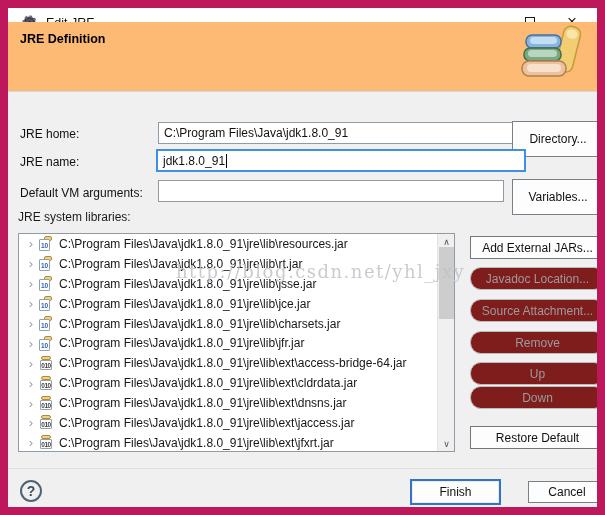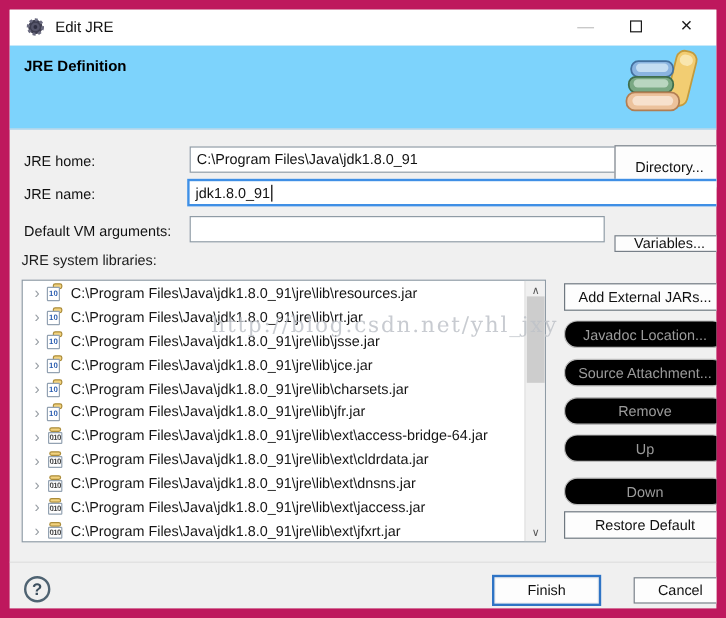--- a/index.html
+++ b/index.html
@@ -12,41 +12,41 @@
   
   #titlebar { position:absolute; left:0; top:0; right:0; height:30px; background:#ffffff; }
   #win-icon { position:absolute; left:13px; top:6px; width:17px; height:17px; }
   #win-title { position:absolute; left:38px; top:8px; font-size:12.5px; color:#111; }
   .win-ctrl { position:absolute; top:0; width:34px; height:28px; display:flex; align-items:center; justify-content:center; background:transparent; }
   #btn-min { right:92px; color:#bfbfbf; font-size:14px; }
   #btn-max { right:50px; }
   #btn-max .sq { width:10px; height:10px; border:1.3px solid #1a1a1a; background:transparent; }
   #btn-close { right:8px; color:#1a1a1a; font-size:17px; font-weight:400; }
   
-  #header { position:absolute; left:0; top:30px; right:0; height:70px; background:#7dd3fc; border-bottom:1px solid #ccd9e5; }
+  #header { position:absolute; left:0; top:14px; right:0; height:70px; background:#fdba74; border-bottom:1px solid #ccd9e5; }
   #header-title { position:absolute; left:12px; top:10px; font-size:12.5px; font-weight:bold; color:#000; }
   #header-sub { position:absolute; left:17px; top:34px; font-size:12px; color:#222; }
   #books-icon { position:absolute; right:14px; top:2px; width:62px; height:60px; }
   
   .flabel { position:absolute; left:12px; font-size:12px; color:#111; }
   .tfield {
     position:absolute; background:#ffffff; border:1px solid #8f9ba5;
     font-size:12px; color:#111; padding:0 5px; display:flex; align-items:center; white-space:nowrap; overflow:hidden;
   }
   .tfield.focused { border:2px solid #3f8fe5; }
   .caret { display:inline-block; width:1px; height:14px; background:#000; margin-left:1px; }
   .push-btn {
     position:absolute; background:#fdfdfd; border:1px solid #777f88;
     font-size:12px; color:#111; display:flex; align-items:center; justify-content:center;
   }
   #field-home   { left:150px; top:114px; width:405px; height:22px; }
   #btn-directory{ left:504px; top:113px; width:92px;  height:36px; }
-  #field-name   { left:148px; top:141px; width:449px; height:23px; }
+  #field-name   { left:148px; top:141px; width:370px; height:23px; }
   #field-vm     { left:150px; top:172px; width:346px; height:22px; }
-  #btn-variables{ left:504px; top:188px; width:92px;  height:14px; }
+  #btn-variables{ left:504px; top:171px; width:92px;  height:36px; }
   
   #lib-label { position:absolute; left:10px; top:202px; font-size:12px; }
   #lib-list {
     position:absolute; left:10px; top:225px; width:437px; height:219px;
     background:#ffffff; border:1px solid #8f9ba5; overflow:hidden;
   }
   .lib-row { position:relative; height:19.9px; display:flex; align-items:center; padding-left:6px; white-space:nowrap; overflow:hidden; }
   .chev { width:12px; color:#9aa0a6; font-size:13px; line-height:1; flex:0 0 12px; text-align:center; }
   .jar-icon { position:relative; width:14px; height:15px; margin:0 6px 0 2px; flex:0 0 14px; }
   .jar-icon .lid { position:absolute; background:#f2d27e; border:1px solid #ab8c3a; border-radius:2px; }
@@ -63,21 +63,21 @@
   #scrollbar { position:absolute; top:0; right:0; bottom:0; width:17px; background:#f0f0f0; border-left:1px solid #e2e2e2; }
   .sb-arrow { position:absolute; left:0; width:17px; height:15px; color:#555; font-size:9px; display:flex; align-items:center; justify-content:center; }
   #sb-up { top:0; } #sb-down { bottom:0; }
   #sb-thumb { position:absolute; left:1px; top:13px; width:15px; height:72px; background:#cdcdcd; }
   
   .side-btn {
     position:absolute; left:462px; width:135px; height:23px;
     font-family:"Liberation Sans",sans-serif; font-size:12px; color:#111;
     background:#fdfdfd; border:1px solid #6f7880;
   }
-  .side-btn.disabled { background:#000000; border-color:#bcbcbc; color:#9b9b9b;border-radius:11px; }
+  .side-btn.disabled { background:#7f1d1d; border-color:#bcbcbc; color:#9b9b9b;border-radius:11px; }
   
   #footer-sep { position:absolute; left:0; right:0; top:460px; height:1px; background:#dfdfdf; }
   #help-btn {
     position:absolute; left:12px; top:472px; width:22px; height:22px; border-radius:50%;
     border:2px solid #4f6372; color:#3c4f5e; font-size:14px; font-weight:bold;
     display:flex; align-items:center; justify-content:center; background:transparent;
   }
   #finish-btn {
     position:absolute; left:402px; top:471px; width:91px; height:26px;
     border:2px solid #2f74c5; background:#fdfdfd; box-shadow:inset 0 0 0 1px #ececec;
@@ -260,21 +260,21 @@
       <div class="sb-arrow" id="sb-down">∨</div>
     </div>
   </div>
 
   <div id="side-buttons">
       <button class="side-btn" style="top: 228px;">Add External JARs...</button>
       <button class="side-btn disabled" disabled="" style="top: 259px;">Javadoc Location...</button>
       <button class="side-btn disabled" disabled="" style="top: 291px;">Source Attachment...</button>
       <button class="side-btn disabled" disabled="" style="top: 323px;">Remove</button>
       <button class="side-btn disabled" disabled="" style="top: 354px;">Up</button>
-      <button class="side-btn disabled" disabled="" style="top: 390px;">Down</button>
+      <button class="side-btn disabled" disabled="" style="top: 378px;">Down</button>
       <button class="side-btn" style="top: 418px;">Restore Default</button>
     </div>
 
   <div id="footer-sep"></div>
   <button id="help-btn">?</button>
   <button id="cancel-btn">Cancel</button>
   <button id="finish-btn">Finish</button>
 
   <div id="watermark">http://blog.csdn.net/yhl_jxy</div>
 </div>

